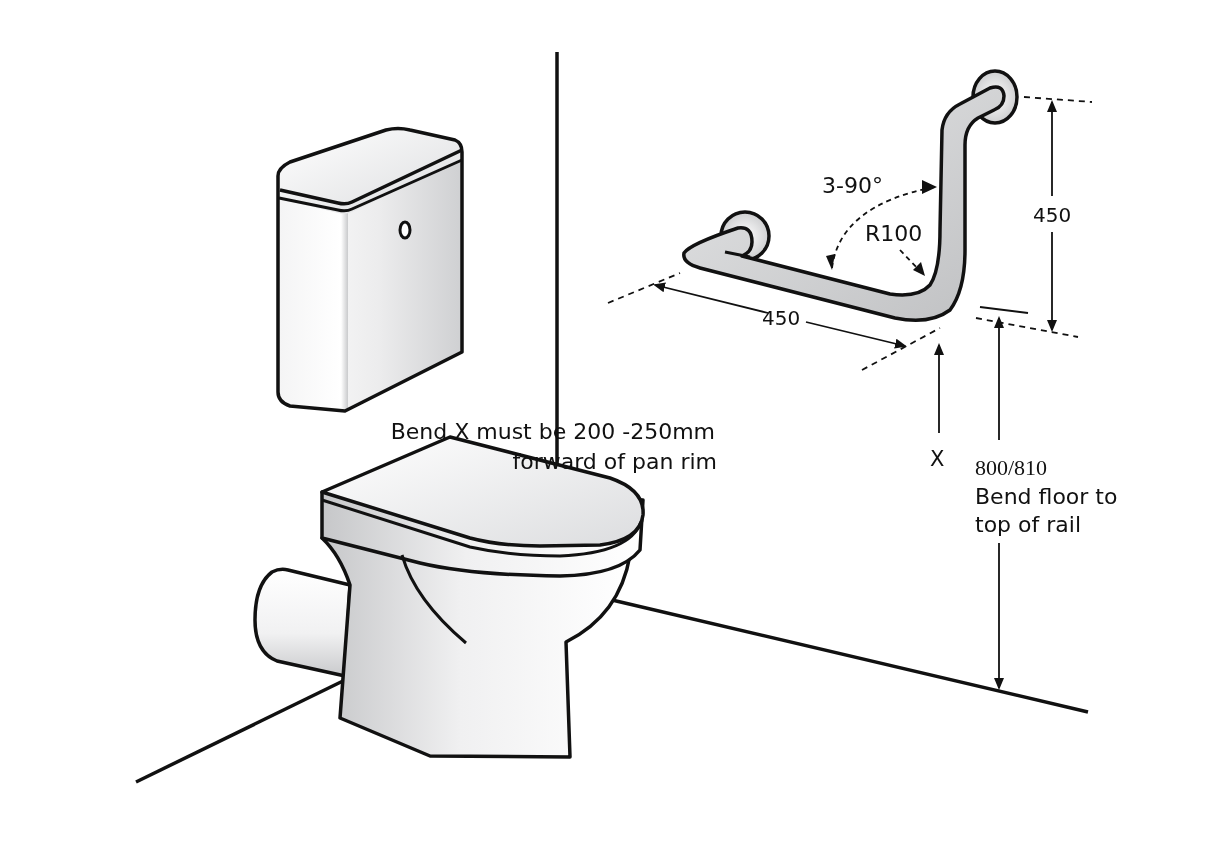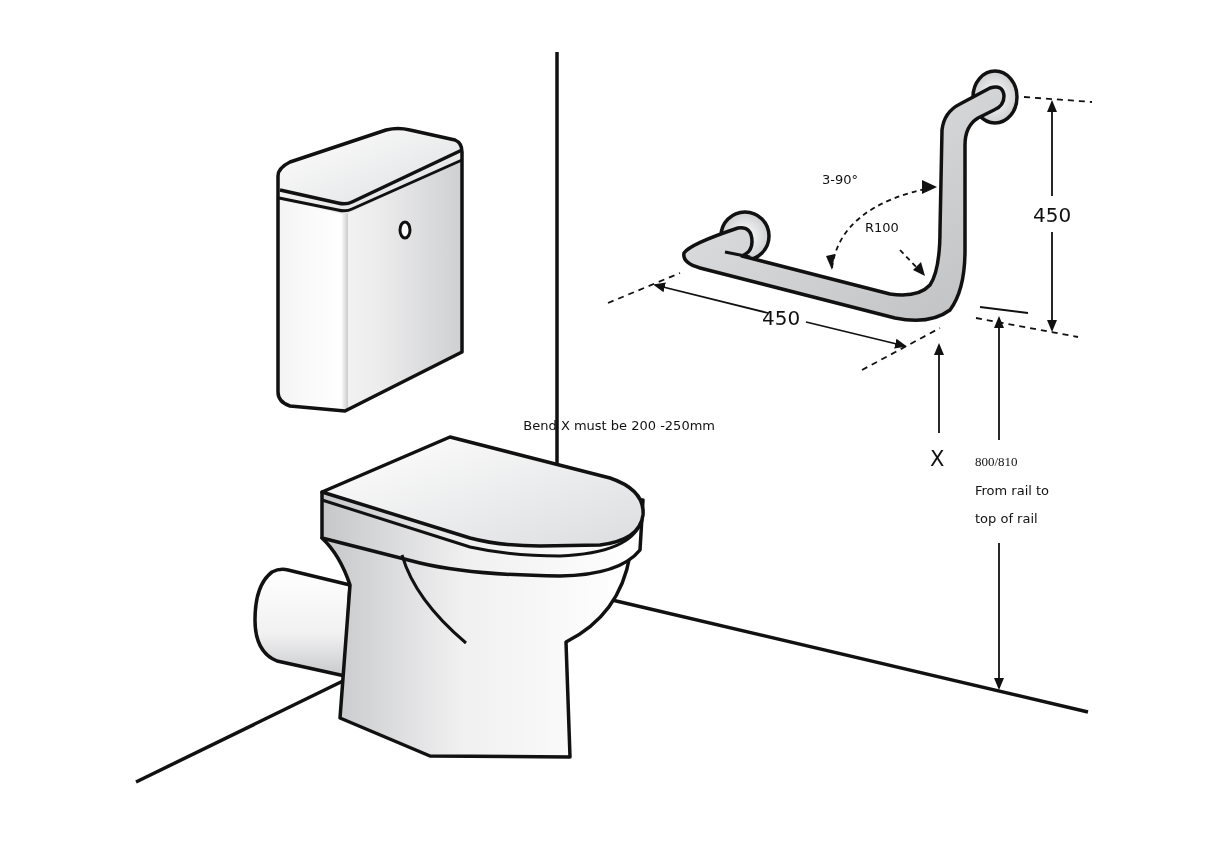--- a/index.html
+++ b/index.html
@@ -1,18 +1,18 @@
 <!DOCTYPE html>
 <html><head>
 <meta charset="utf-8">
 <style>
   html,body{margin:0;padding:0;background:#ffffff;}
   #stage{position:relative;width:1214px;height:856px;overflow:hidden;background:#fff;}
   svg{position:absolute;left:0;top:0;}
-  .lbl{position:absolute;font-family:"DejaVu Sans","Liberation Sans",sans-serif;color:#111;font-size:13px;line-height:1.25;white-space:nowrap;}
+  .lbl{position:absolute;font-family:"DejaVu Sans","Liberation Sans",sans-serif;color:#111;font-size:22px;line-height:1.25;white-space:nowrap;}
   .right{text-align:right;}
 </style>
 </head>
 <body>
 
 <div id="stage">
 <svg width="1214" height="856" viewBox="0 0 1214 856">
   <defs>
     <linearGradient id="gTank" x1="0" x2="1" y1="0" y2="0">
       <stop offset="0" stop-color="#ffffff"></stop>
@@ -117,18 +117,19 @@
     <line x1="999" y1="543" x2="999" y2="688" stroke="#111" stroke-width="1.8" marker-end="url(#ah)"></line>
   </g>
 </svg>
 
 <div class="lbl" style="left:822px;top:172px;">3-90°</div>
 <div class="lbl" style="left:865px;top:220px;">R100</div>
 <div class="lbl" style="left:1033px;top:203px;font-size:20px;">450</div>
 <div class="lbl" style="left:762px;top:306px;font-size:20px;">450</div>
 
 <div class="lbl right" style="right:499px;top:418px;margin-left:12px;">Bend X must be 200 -250mm</div>
+<div class="lbl right" style="right:497px;top:448px;">forward of pan rim</div>
 <div class="lbl" style="left:930px;top:446px;font-size:21px;">X</div>
 
 <div class="lbl" style="left:975px;top:454px;font-family:Liberation Serif, serif;">800/810</div>
-<div class="lbl" style="left:975px;top:483px;">From rail to</div>
+<div class="lbl" style="left:975px;top:483px;">Bend floor to</div>
 <div class="lbl" style="left:975px;top:511px;text-align:right;">top of rail</div>
 </div>
 
 </body></html>

